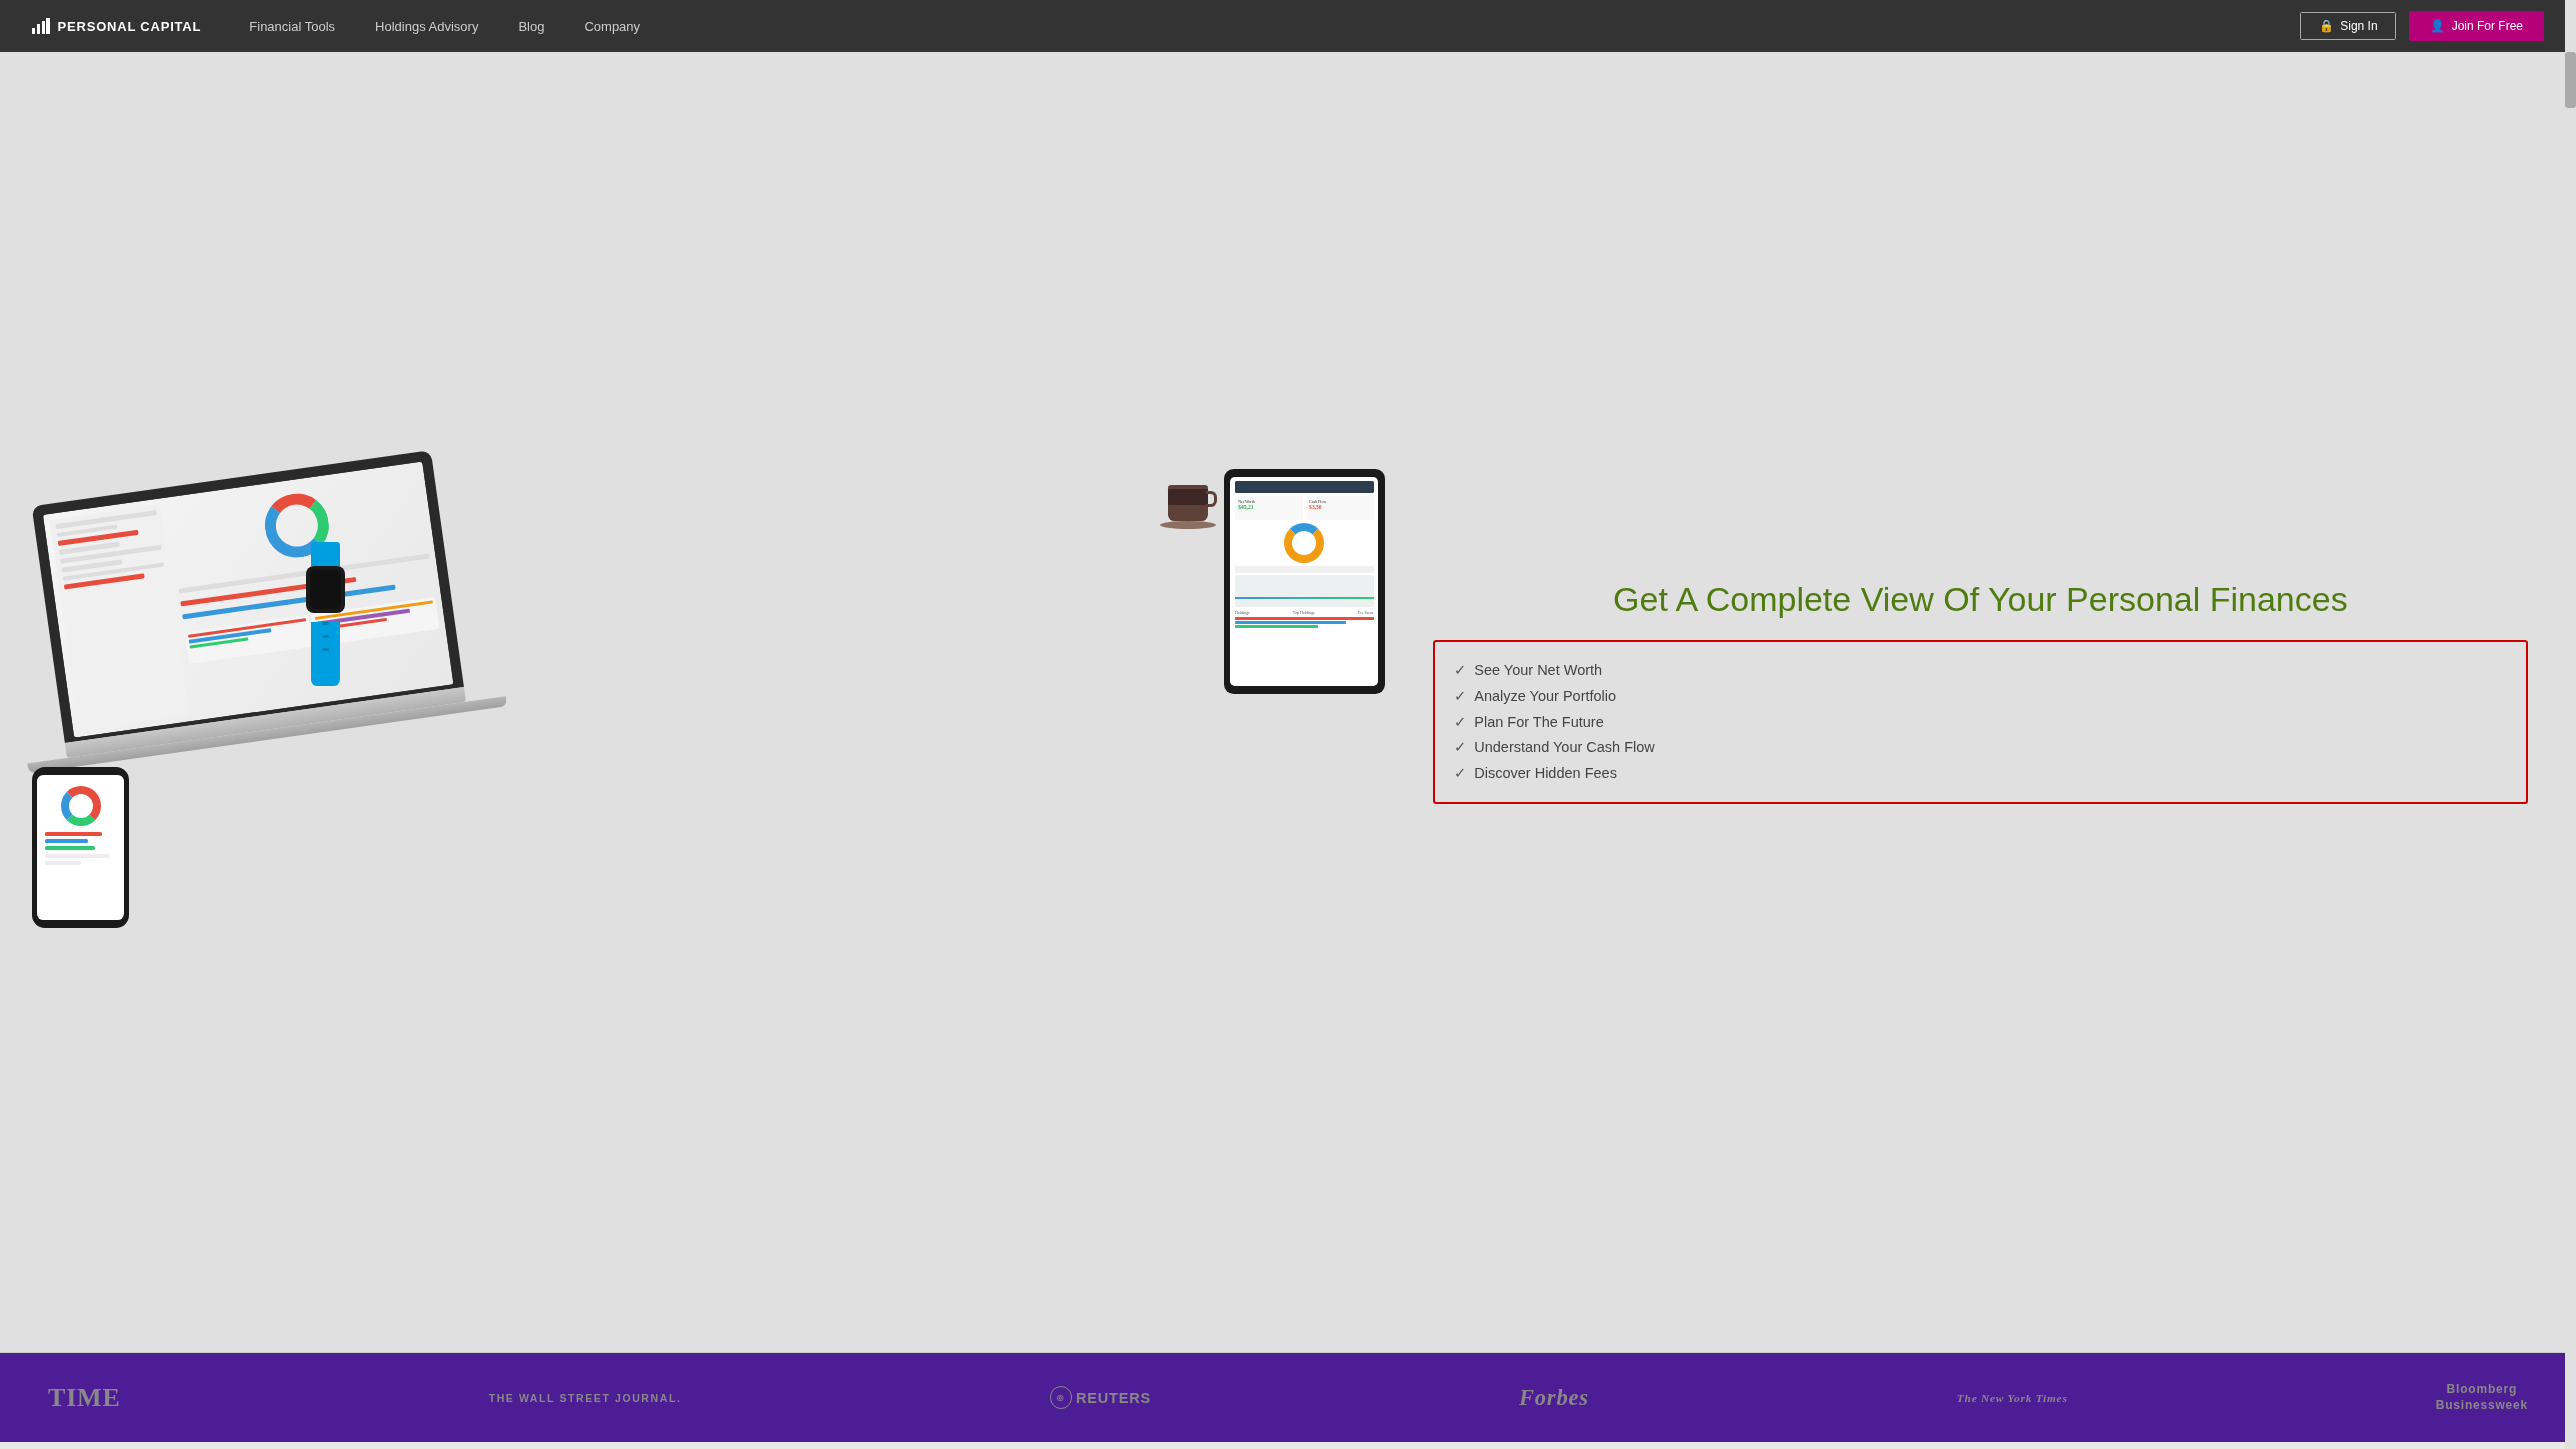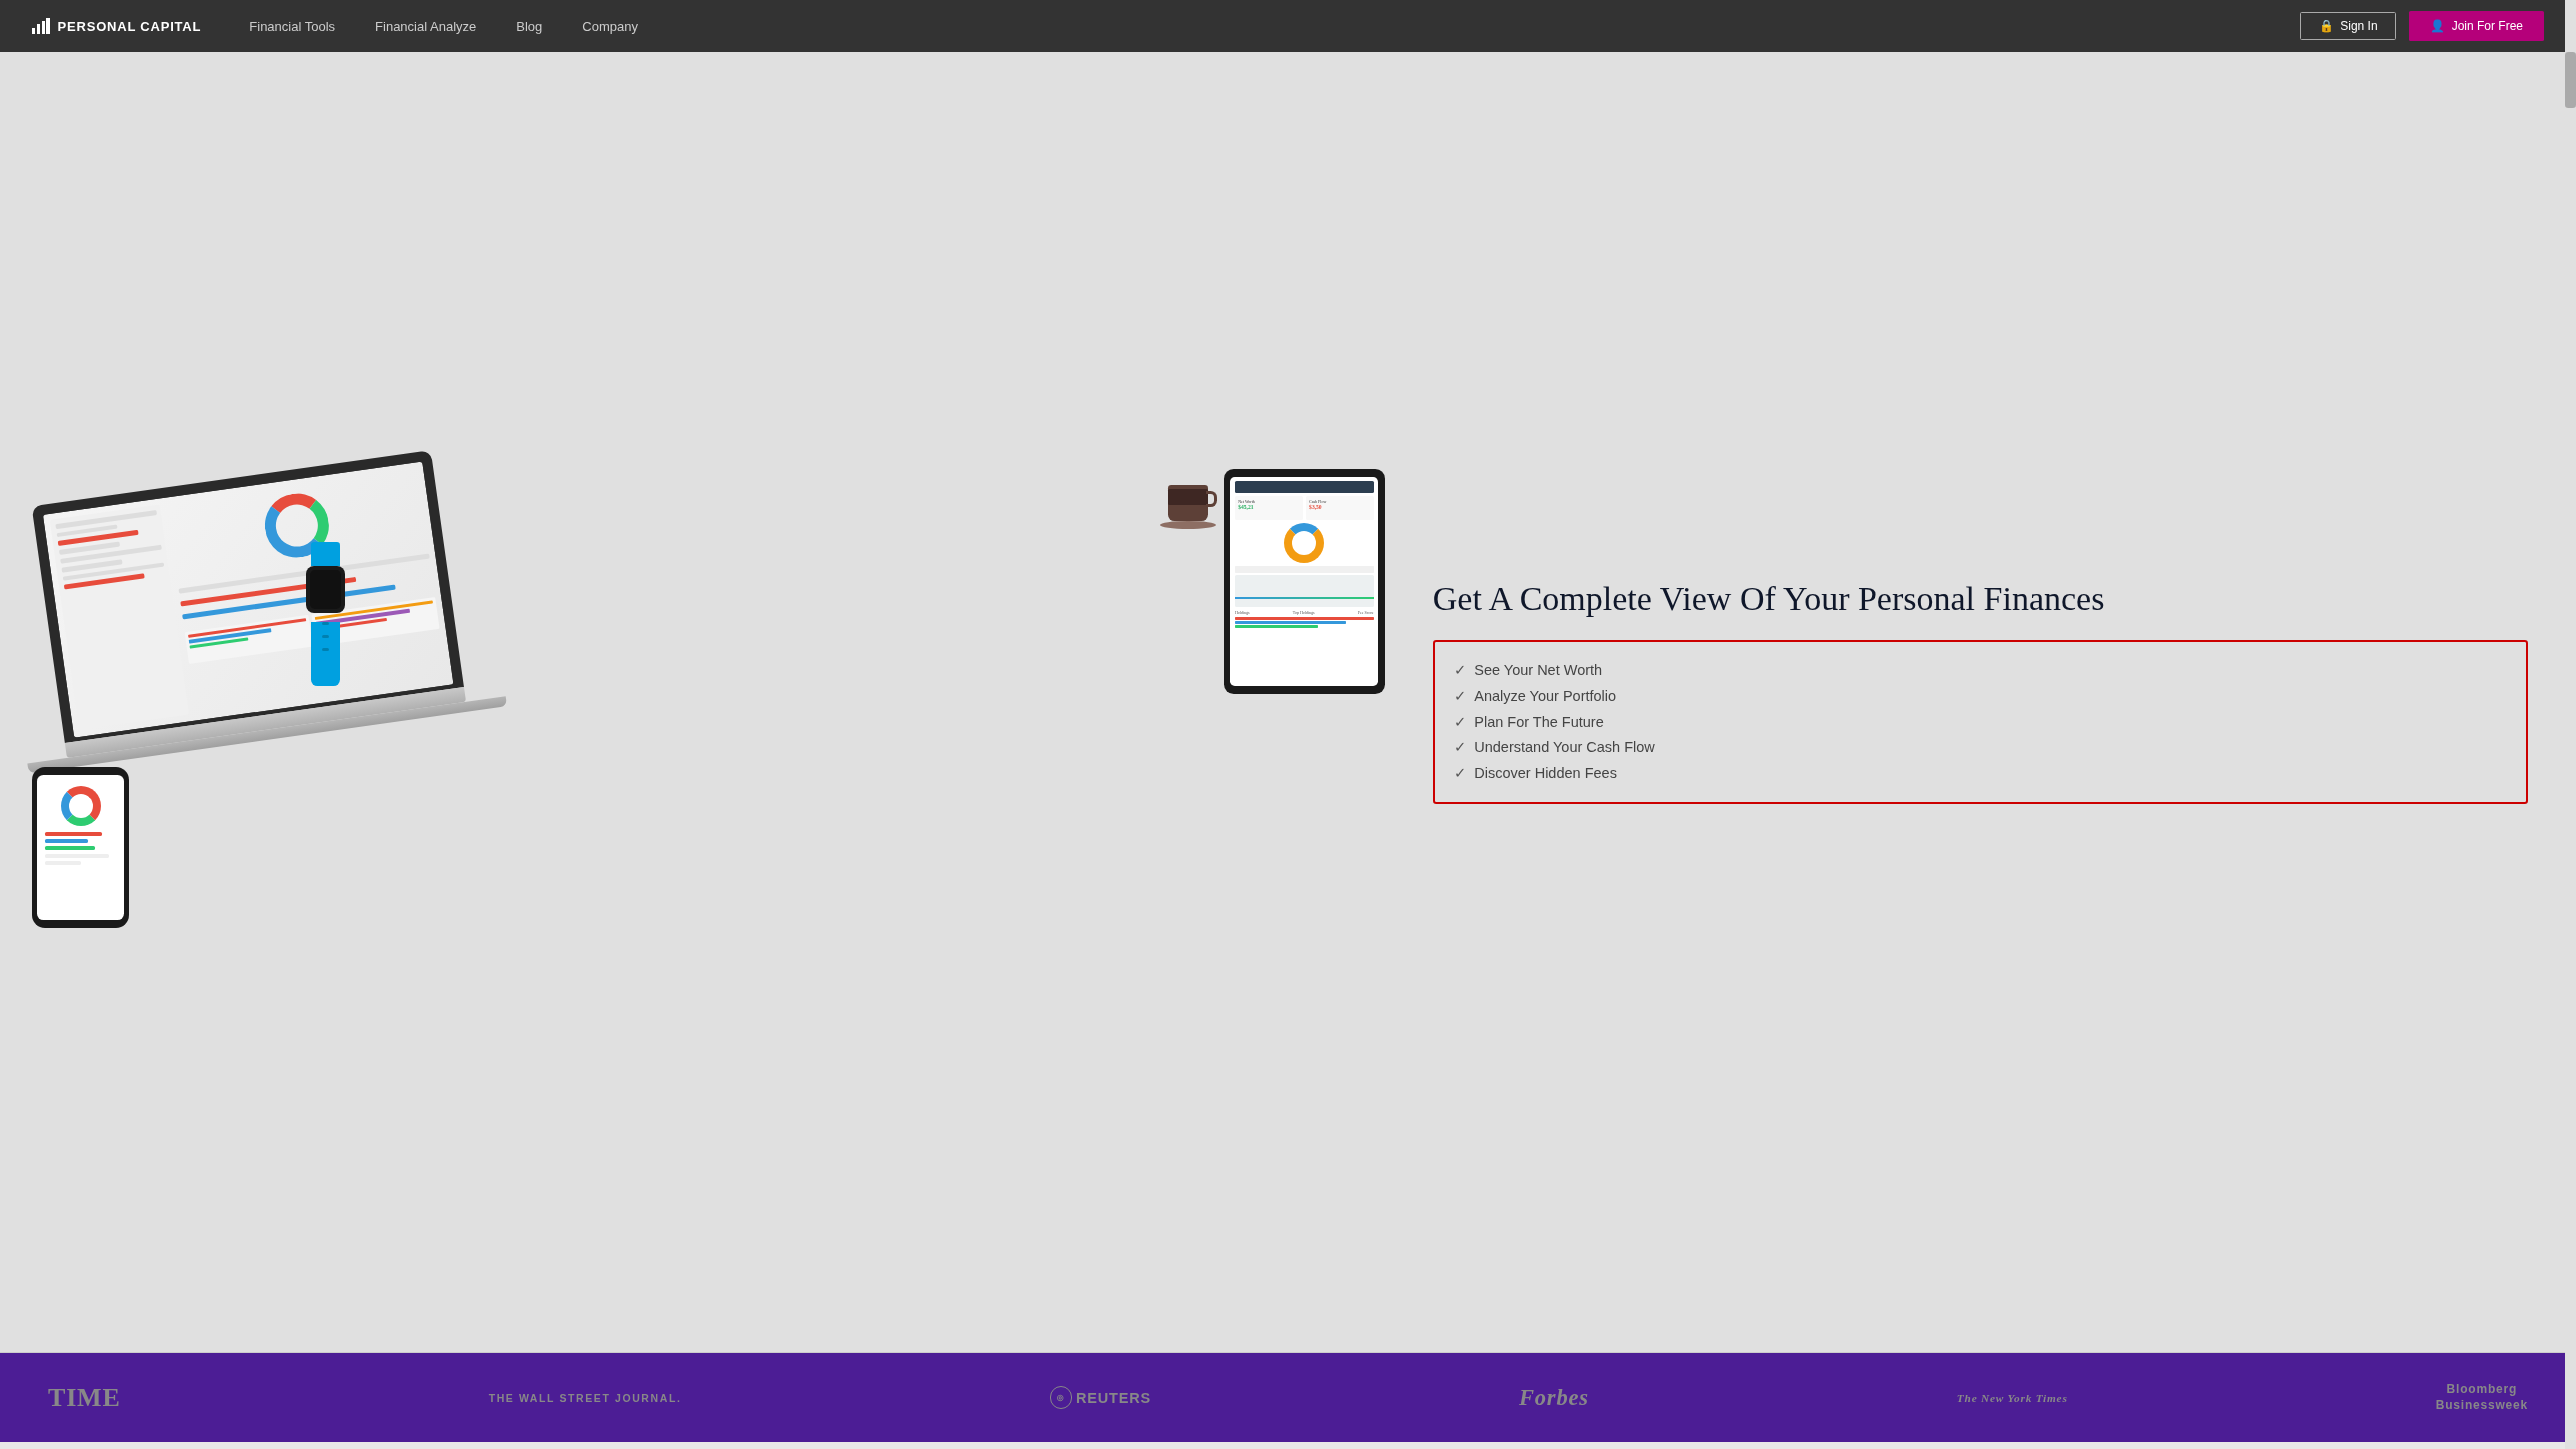--- a/index.html
+++ b/index.html
@@ -359,24 +359,24 @@
       margin: 0 auto;
     }
 
     
     .hero-content {
       flex: 0 0 45%;
       padding: 32px 48px 32px 16px;
     }
     .hero-title {
       font-size: 34px;
-      color: #0f172a;
-      text-align: left;
+      color: #4d7c0f;
+      text-align: center;
       line-height: 1.25;
-      font-family: Liberation Serif, serif;
+      font-family: Liberation Sans, sans-serif;
       margin-bottom: 19.3px;
       font-weight: normal;
     }
     .hero-subtitle {
       font-size: 13.7px;
       color: #666;
       text-align: left;
       line-height: 1.6;
       margin-bottom: 22.5px;
       font-family: Arial, sans-serif;
@@ -479,21 +479,21 @@
     <div class="nav-logo-bars">
       <span style="height:6.4px;"></span>
       <span style="height:9.7px;"></span>
       <span style="height:13px;"></span>
       <span style="height:16px;"></span>
     </div>
     <span class="nav-logo-text">PERSONAL CAPITAL</span>
   </div>
   <div class="nav-links">
     <a class="nav-link">Financial Tools</a>
-    <a class="nav-link">Financial Analyze</a>
+    <a class="nav-link">Holdings Advisory</a>
     <a class="nav-link">Blog</a>
     <a class="nav-link">Company</a>
   </div>
   <div class="nav-actions">
     <button class="btn-signin">
       <span>🔒</span>
       <span>Sign In</span>
     </button>
     <button class="btn-join-nav">
       <span>👤</span>

